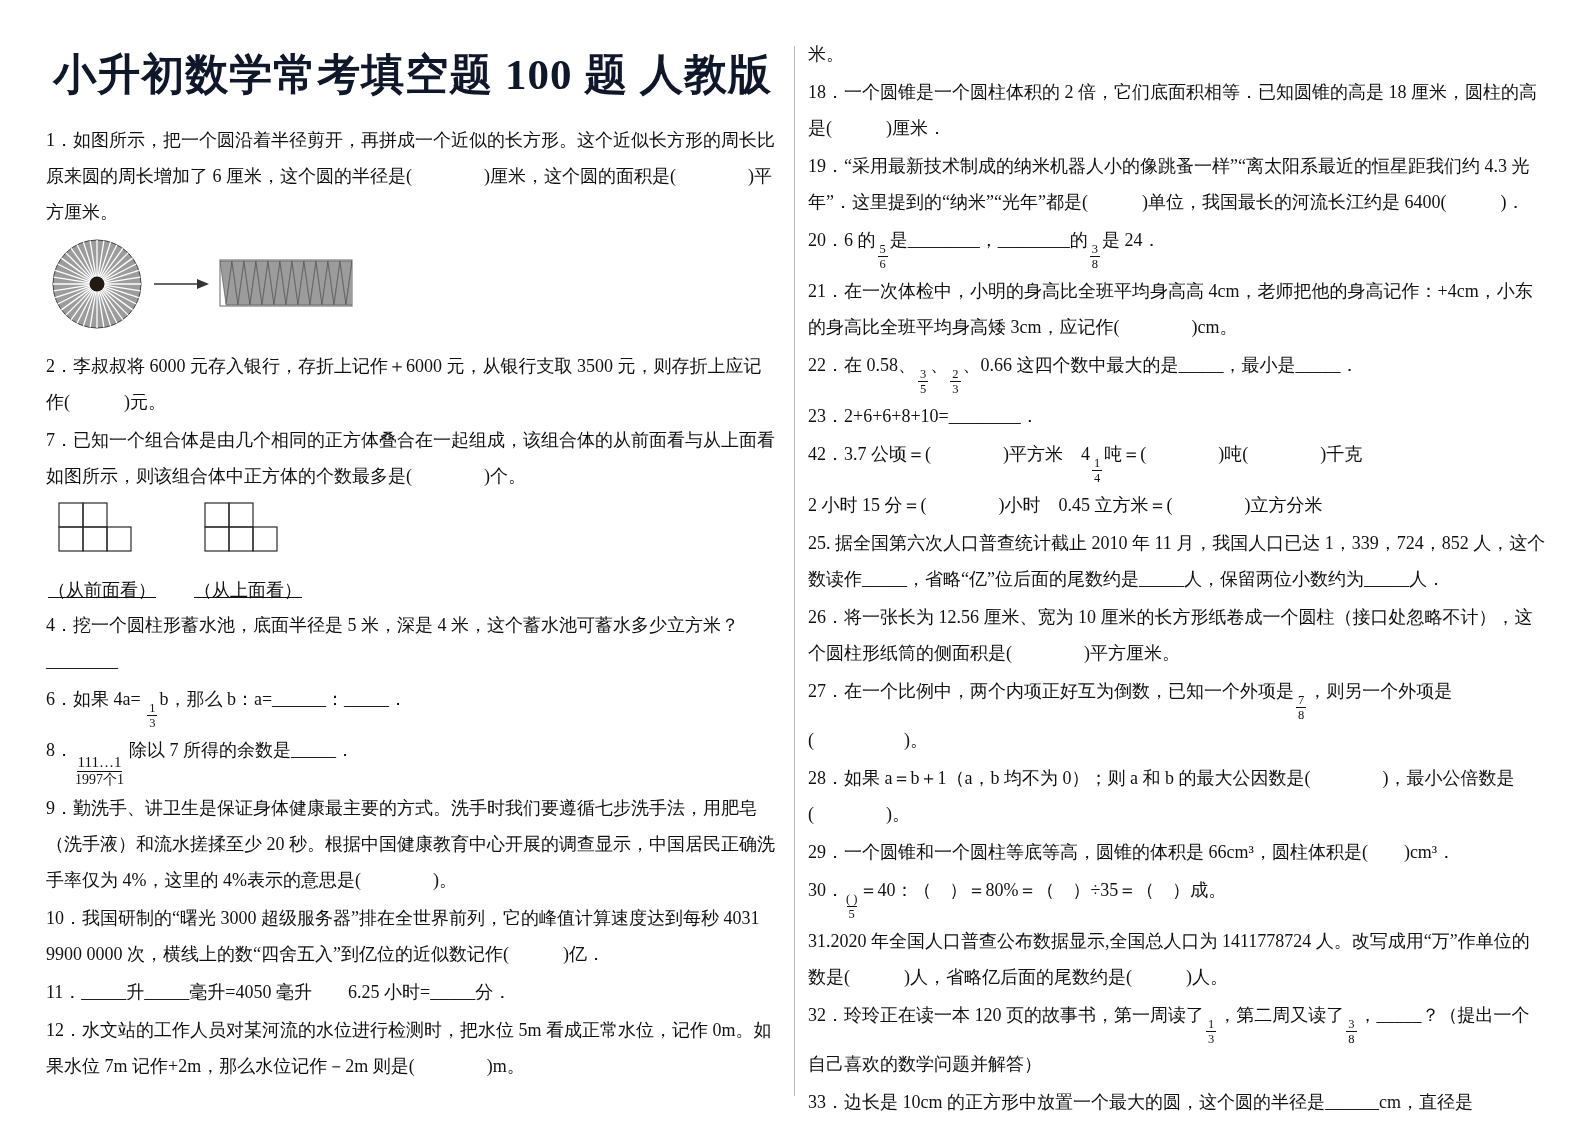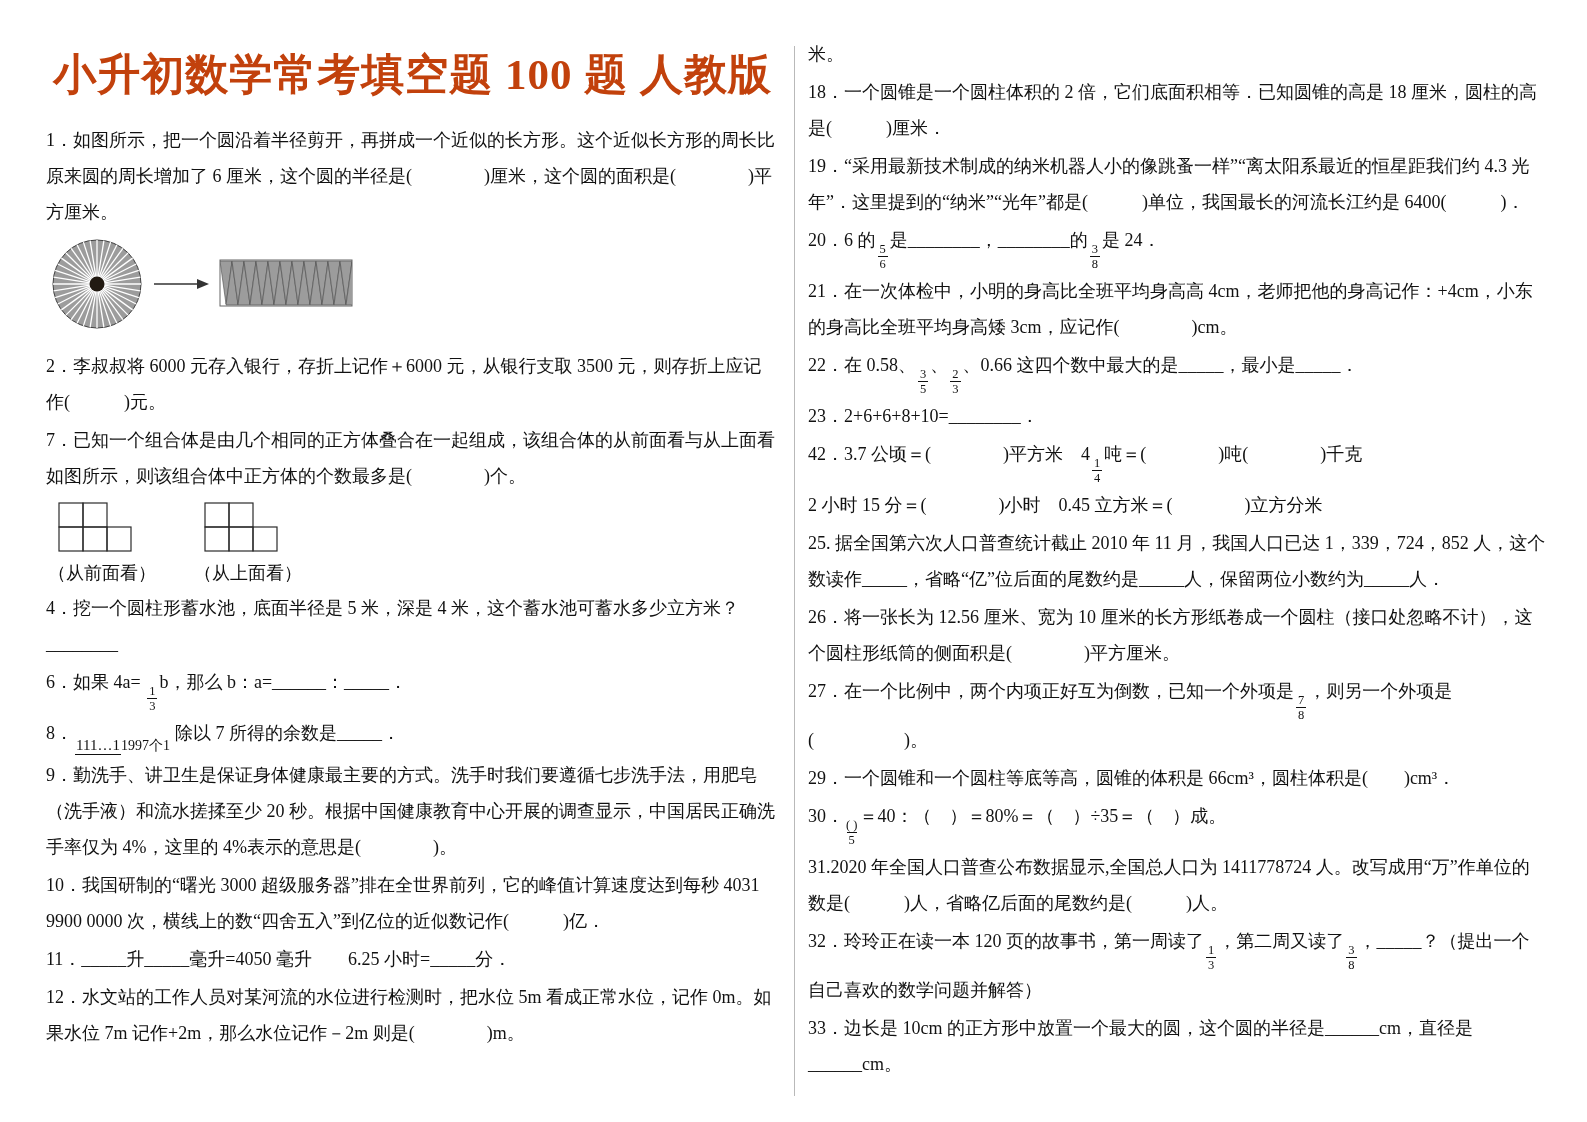--- a/index.html
+++ b/index.html
@@ -8,39 +8,39 @@
     font-family:"Liberation Serif","DejaVu Serif",serif;
     font-size:18px;color:#111;
   }
   .page{display:flex;box-sizing:border-box;height:100%;padding:36px 40px 0 46px;}
   .col{box-sizing:border-box;}
   .col-left{width:733px;}
   .divider{width:1px;background:#b9b9b9;margin:10px 0 26px 15px;}
   .col-right{flex:1;margin-left:13px;}
   .title{
     font-size:43px;font-weight:bold;text-align:center;
-    margin:12px 0 20px 0;line-height:1.25;letter-spacing:1px;color:#c2410c;
+    margin:12px 0 20px 0;line-height:1.25;letter-spacing:1px;color:#0f172a;
   }
   .q{line-height:36px;margin:0 0 2px 0;overflow-wrap:break-word;}
   .frac{
     display:inline-flex;flex-direction:column;align-items:center;
     vertical-align:-7px;line-height:1.12;font-size:12.5px;margin:0 2px;
   }
   .frac .fd{border-top:1px solid #111;padding:0 2px;}
   .brace{
-    display:inline-flex;flex-direction:row;align-items:center;
+    display:inline-flex;flex-direction:column;align-items:center;
     vertical-align:-11px;line-height:1.15;margin:0 5px 0 2px;
   }
   .brace .bt{font-size:15px;border-bottom:1.4px solid #111;padding:0 1px;}
   .brace .bb{font-size:14px;}
   .fig{margin:6px 0 10px 4px;}
   .fig-views{display:flex;gap:38px;margin:8px 0 4px 2px;}
   .fig-views .view-block{display:flex;flex-direction:column;}
   .fig-views svg{margin-left:10px;}
-  .fig-views .view-label{margin-top:7px;line-height:1.4;}
+  .fig-views .view-label{margin-top:24px;line-height:1.4;text-decoration:underline;}
 </style>
 </head>
 <body>
 
 <div class="page">
   <div class="col col-left">
     <h1 class="title">小升初数学常考填空题 100 题 人教版</h1>
     <div id="left-questions">
         <div class="q"><span>1．如图所示，把一个圆沿着半径剪开，再拼成一个近似的长方形。这个近似长方形的周长比原来圆的周长增加了 6 厘米，这个圆的半径是(　　　　)厘米，这个圆的面积是(　　　　)平方厘米。</span></div>
         <div class="fig"><svg width="310" height="97" viewBox="0 0 310 97">
@@ -164,20 +164,21 @@
             <span class="fn">1</span>
             <span class="fd">4</span>
           </span><span>吨＝(　　　　)吨(　　　　)千克</span></div>
         <div class="q"><span>2 小时 15 分＝(　　　　)小时　0.45 立方米＝(　　　　)立方分米</span></div>
         <div class="q"><span>25. 据全国第六次人口普查统计截止 2010 年 11 月，我国人口已达 1，339，724，852 人，这个数读作_____，省略“亿”位后面的尾数约是_____人，保留两位小数约为_____人．</span></div>
         <div class="q"><span>26．将一张长为 12.56 厘米、宽为 10 厘米的长方形纸卷成一个圆柱（接口处忽略不计），这个圆柱形纸筒的侧面积是(　　　　)平方厘米。</span></div>
         <div class="q"><span>27．在一个比例中，两个内项正好互为倒数，已知一个外项是</span><span class="frac">
             <span class="fn">7</span>
             <span class="fd">8</span>
           </span><span>，则另一个外项是(　　　　　)。</span></div>
+        <div class="q"><span>28．如果 a＝b＋1（a，b 均不为 0）；则 a 和 b 的最大公因数是(　　　　)，最小公倍数是(　　　　)。</span></div>
         <div class="q"><span>29．一个圆锥和一个圆柱等底等高，圆锥的体积是 66cm³，圆柱体积是(　　)cm³．</span></div>
         <div class="q"><span>30．</span><span class="frac">
             <span class="fn">( )</span>
             <span class="fd">5</span>
           </span><span>＝40：（　）＝80%＝（　）÷35＝（　）成。</span></div>
         <div class="q"><span>31.2020 年全国人口普查公布数据显示,全国总人口为 1411778724 人。改写成用“万”作单位的数是(　　　)人，省略亿后面的尾数约是(　　　)人。</span></div>
         <div class="q"><span>32．玲玲正在读一本 120 页的故事书，第一周读了</span><span class="frac">
             <span class="fn">1</span>
             <span class="fd">3</span>
           </span><span>，第二周又读了</span><span class="frac">

